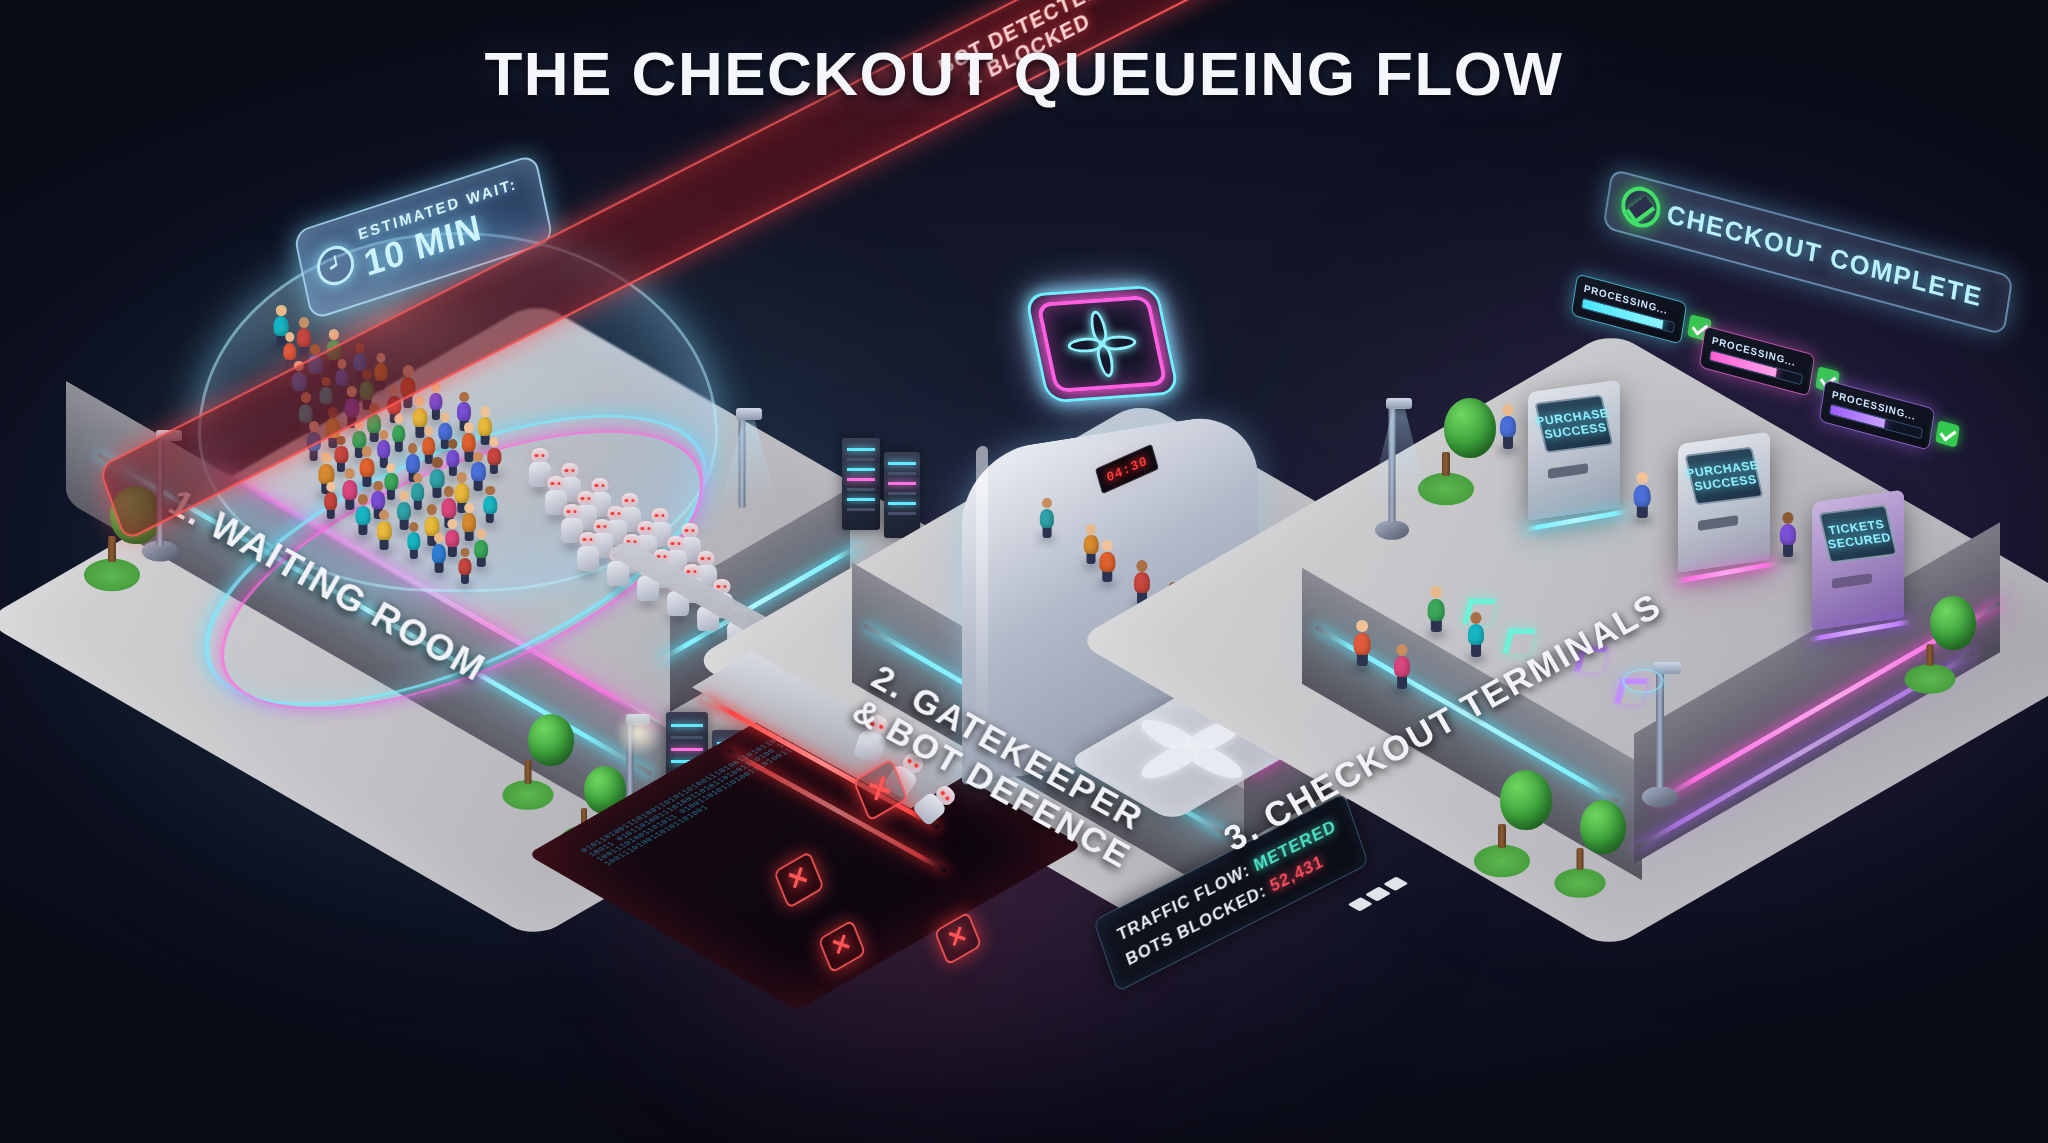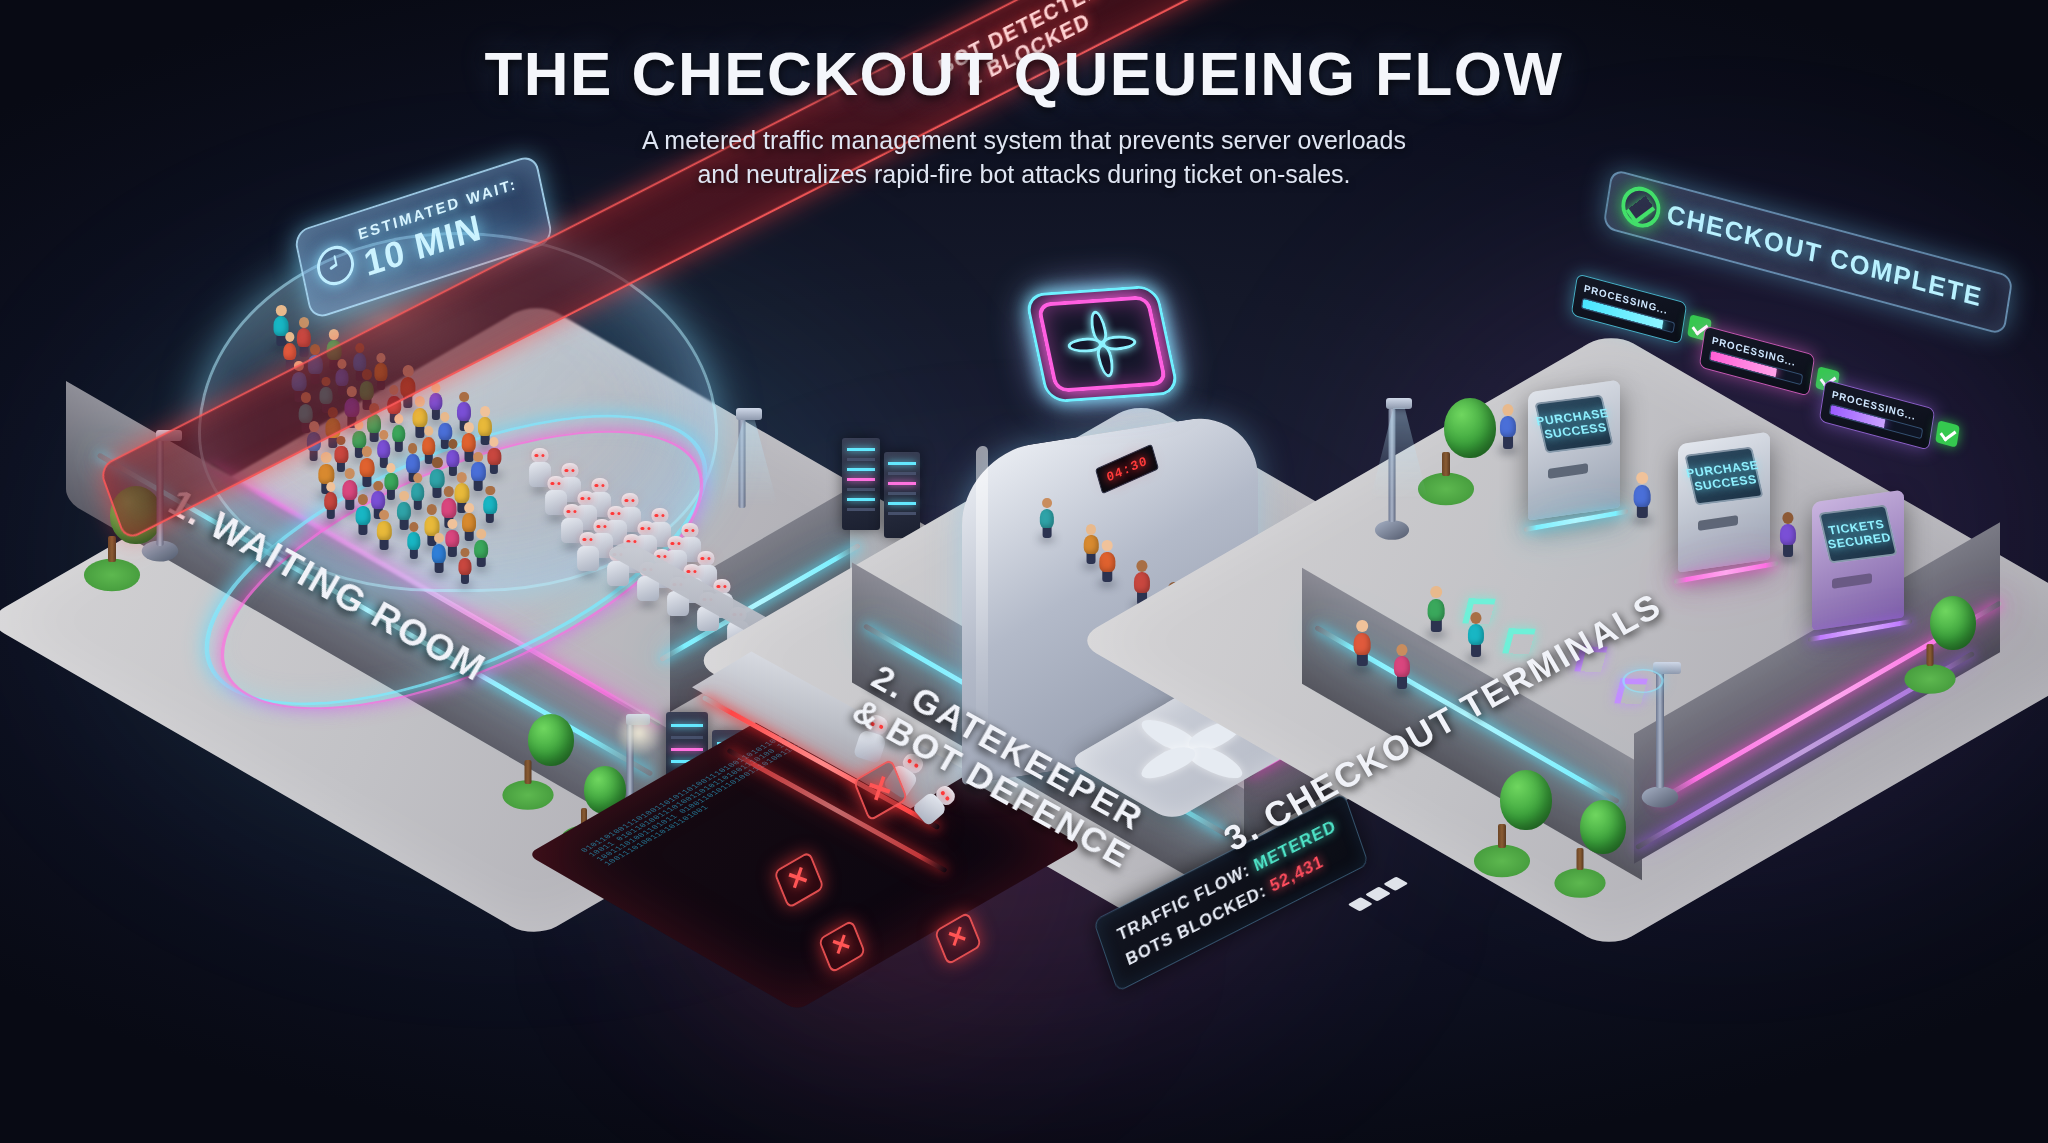--- a/index.html
+++ b/index.html
@@ -276,24 +276,20 @@
 </head>
 <body>
 
 <div class="amb cyan"></div>
 <div class="amb mag"></div>
 <div class="amb viol"></div>
 <div class="amb red"></div>
 
 <div class="header">
   <div class="title">THE CHECKOUT QUEUEING FLOW</div>
-  <div class="subtitle">
-    <div>A metered traffic management system that prevents server overloads</div>
-    <div>and neutralizes rapid-fire bot attacks during ticket on-sales.</div>
-  </div>
 </div>
 
 <div class="stage">
 
   <div class="slab" style="left:215px; top:300px; width:640px; height:640px;">
     <div class="top"></div>
   </div>
 
   <div style="position:absolute; left:66px; top:560px; width:620px; height:120px;
               transform:skewY(30deg); background:linear-gradient(180deg,#8f8f98,#5d5d68);

